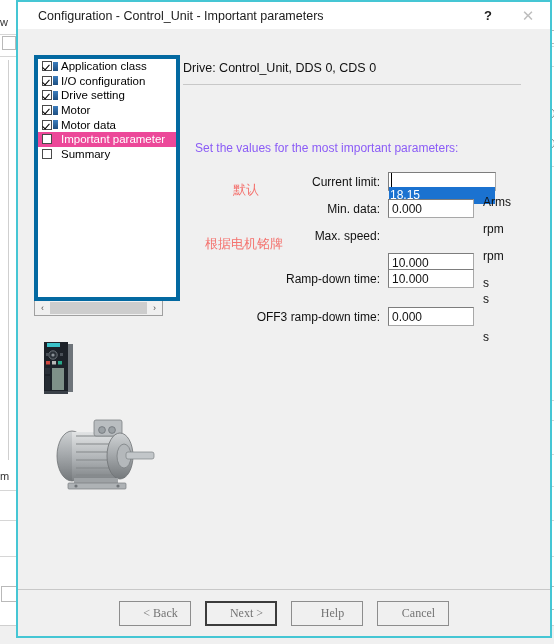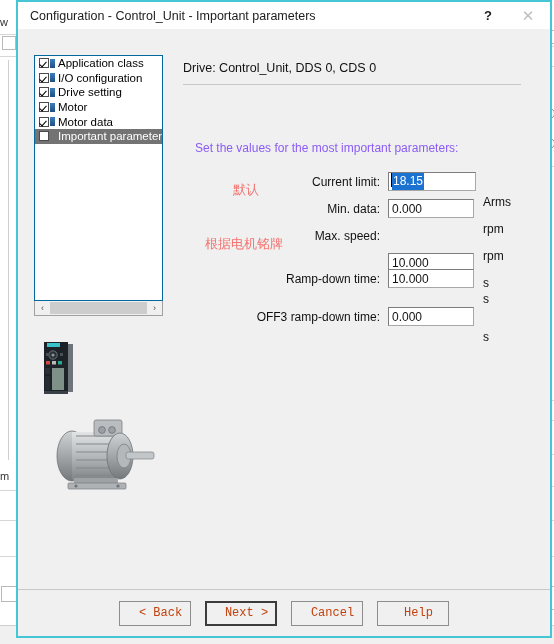--- a/index.html
+++ b/index.html
@@ -89,21 +89,21 @@
 
   #titlebar {
     height: 27px;
     background: #ffffff;
     display: flex;
     align-items: center;
     flex: 0 0 auto;
     position: relative;
   }
   #title-text {
-    margin-left: 12px;
+    margin-left: 20px;
     font-size: 12.5px;
     color: #1c1c1c;
     white-space: nowrap;
   }
   .title-btn {
     position: absolute;
     top: 0;
     width: 36px;
     height: 27px;
     display: flex;
@@ -119,38 +119,38 @@
     flex: 1 1 auto;
     position: relative;
     background: #f0f0f0;
   }
 
   
   #tree-panel {
     position: absolute;
     left: 16px;
     top: 26px;
-    width: 129px;
+    width: 146px;
     height: 246px;
     background: #ffffff;
-    border: 1px solid #0369a1;
+    border: 4px solid #0369a1;
     box-sizing: border-box;
     overflow: hidden;
   }
   .tree-item {
     height: 14.6px;
     display: flex;
     align-items: center;
     padding-left: 4px;
     white-space: nowrap;
     font-size: 11.5px;
     color: #000;
   }
   .tree-item.selected {
-    background: #737373;
+    background: #ec4899;
     color: #ffffff;
   }
   .tree-cb {
     width: 10px; height: 10px;
     border: 1px solid #4a4a4a;
     background: #ffffff;
     margin-right: 1px;
     position: relative;
     flex: 0 0 auto;
     box-sizing: border-box;
@@ -285,28 +285,29 @@
     font-family: "Liberation Sans", sans-serif;
     font-size: 12px;
     color: #111;
     padding: 0 0 0 3px;
     line-height: 17px;
     outline: none;
   }
   .sel-wrap {
     position: absolute;
     left: 193px;
-    width: 88px;
+    width: 108px;
     height: 19px;
     background: #ffffff;
     border: 1px solid #a8a8a8;
     border-top-color: #7d7d7d;
     border-left-color: #7d7d7d;
     box-sizing: border-box;
     display: flex;
+    flex-direction: column;
   }
   .caret {
     width: 1px;
     height: 14px;
     background: #000;
     margin-left: 2px;
     flex: 0 0 auto;
   }
   .sel-text {
     background: #1b72d0;
@@ -343,23 +344,23 @@
     align-items: center;
     justify-content: center;
     gap: 14px;
   }
   .dlg-btn {
     width: 72px;
     height: 25px;
     background: #f0f0f0;
     border: 1px solid #8d8d8d;
     box-sizing: border-box;
-    font-family: Liberation Mono, monospace;
-    font-size: 12px;
-    color: #c2410c;
+    font-family: Liberation Serif, serif;
+    font-size: 12px;
+    color: #737373;
     cursor: default;
     padding-left: 17px;
   }
   .dlg-btn.default {
     border: 2px solid #3c3c3c;
   }
 </style>
 </head>
 <body>
 
@@ -439,20 +440,25 @@
         </div>
         <div class="tree-item">
           <span class="tree-cb checked"></span>
           <span class="tree-badge"></span>
           <span>Motor data</span>
         </div>
         <div class="tree-item selected">
           <span class="tree-cb"></span>
           <span class="tree-badge blank"></span>
           <span>Important parameter</span>
+        </div>
+        <div class="tree-item">
+          <span class="tree-cb"></span>
+          <span class="tree-badge blank"></span>
+          <span>Summary</span>
         </div>
       </div>
 
     <div id="tree-scroll">
       <div class="scroll-arrow">‹</div>
       <div id="scroll-thumb"></div>
       <div class="scroll-arrow">›</div>
     </div>
 
     <div id="drive-image">
@@ -550,17 +556,17 @@
           <input class="param-input" type="text" value="0.000" style="">
           <div class="param-unit">s</div>
         </div>
       </div>
 
     <div id="footer-rule"></div>
 
     <div id="button-bar">
         <button class="dlg-btn">&lt; Back</button>
         <button class="dlg-btn default">Next &gt;</button>
+        <button class="dlg-btn">Help</button>
         <button class="dlg-btn">Cancel</button>
-        <button class="dlg-btn">Help</button>
       </div>
   </div>
 </div>
 
 </body></html>

